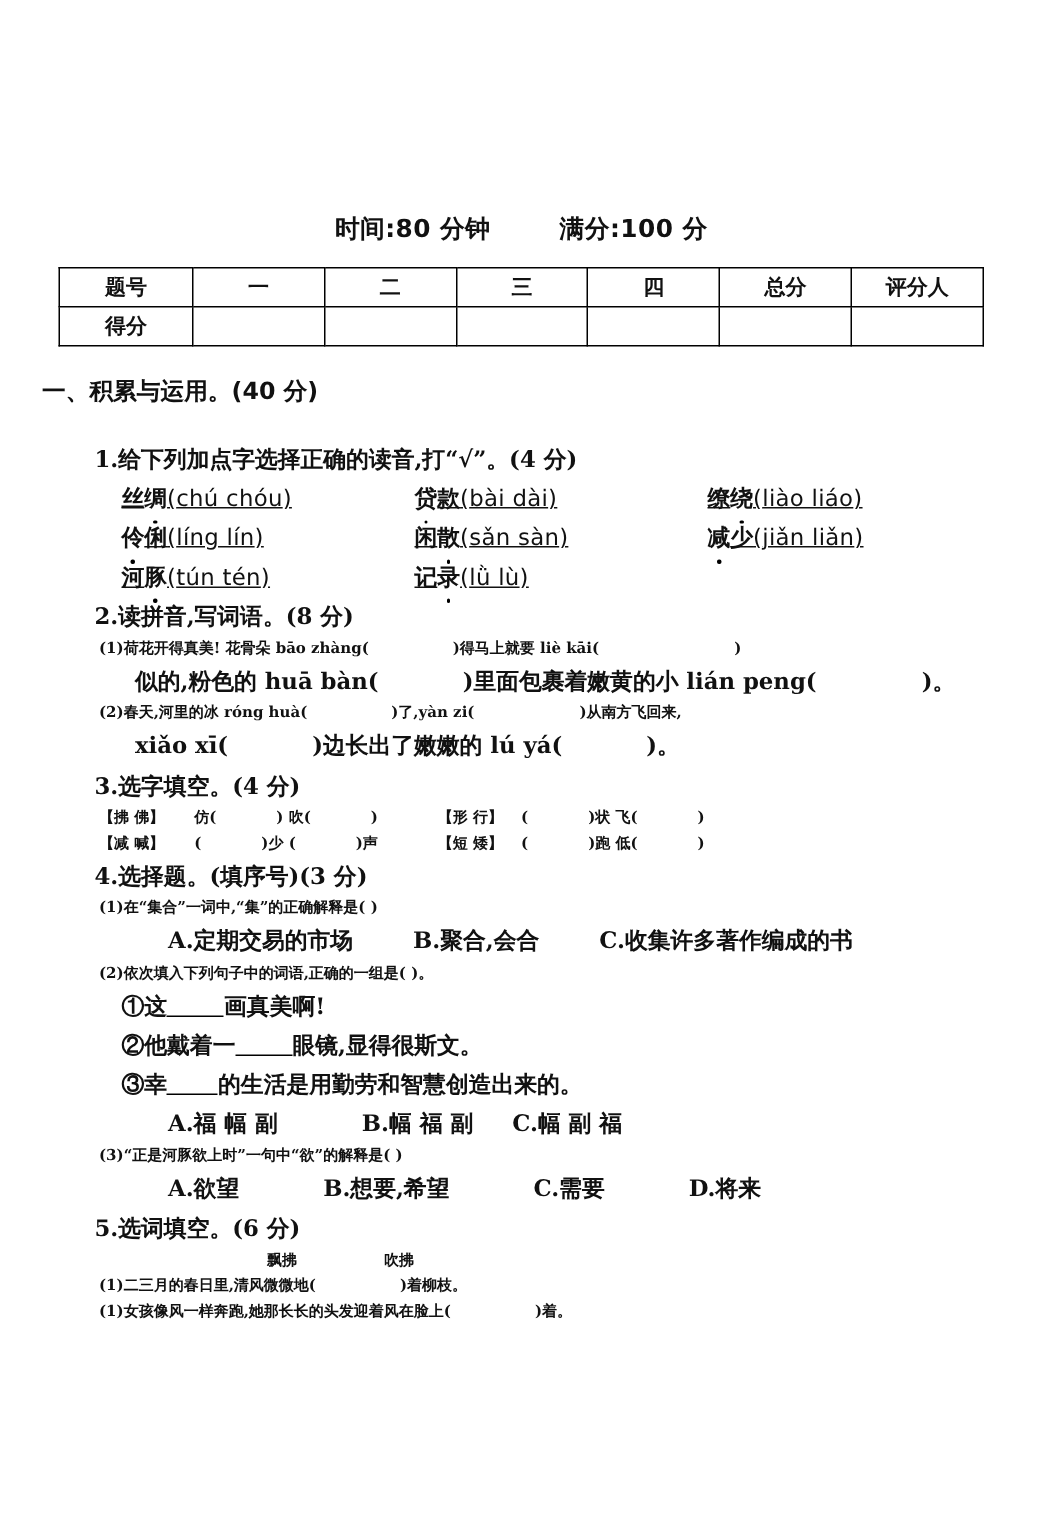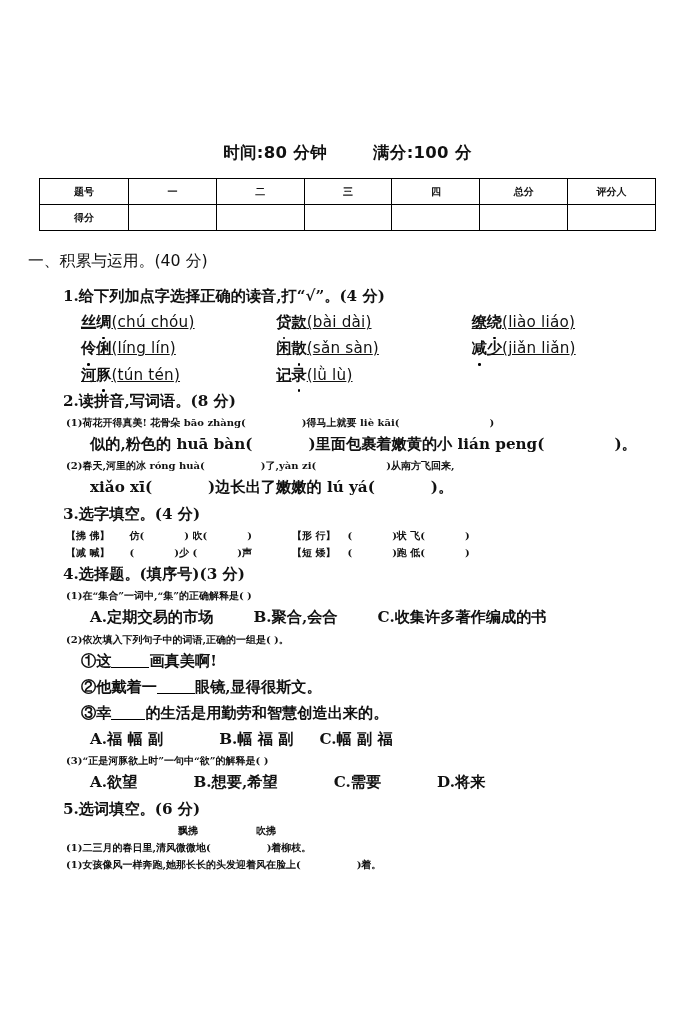--- a/index.html
+++ b/index.html
@@ -44,39 +44,39 @@
   table.score-table {
     border-collapse: collapse;
     width: 100%;
     table-layout: fixed;
   }
   table.score-table td {
     border: 1.3px solid #000;
     height: 25px;
     text-align: center;
     vertical-align: middle;
-    font-size: 10px;
+    font-size: 14px;
     font-weight: bold;
     font-family: Liberation Mono, monospace;
     padding: 0;
   }
   table.score-table td.lbl { width: 88px; }
   table.score-table td.blank-cell { font-weight: normal; }
 
   
   .content {
     margin: 16px 28px 0 28px;
     font-size: 15.4px;
     line-height: 1.72;
   }
   .sec-title {
-    font-weight: normal;
+    font-weight: bold;
     font-size: 15.8px;
     font-family: "DejaVu Sans", "Liberation Sans", sans-serif;
-    margin-bottom: 9px;
+    margin-bottom: 19px;
   }
   .q-head { margin-left: 35px; font-weight: bold; font-size: 15.2px; }
   .sub {
     margin-left: 38px;
     font-weight: bold;
     font-size: 10px;
     white-space: nowrap;
   }
   .sub2 {
     margin-left: 62px;
@@ -129,21 +129,21 @@
   .uline-short {
     display: inline-block;
     border-bottom: 1.4px solid #000;
     width: 34px;
     height: 14px;
     vertical-align: -2px;
   }
   .wordbank { margin-left: 150px; font-weight: bold; font-size:10px; }
   .wordbank .gap2 { display:inline-block; width:58px; }
 
-  .opt-row { margin-left: 62px; font-weight:bold; font-size:15.2px; white-space:nowrap;}
+  .opt-row { margin-left: 84px; font-weight:bold; font-size:15.2px; white-space:nowrap;}
   .opt-row .og { display:inline-block; width:26px; }
   .opt-row .og-lg { display:inline-block; width:40px; }
   .opt-row .og-xl { display:inline-block; width:56px; }
   .bracket { font-weight: bold; }
 </style>
 </head>
 <body>
 
 <div class="page">
 

